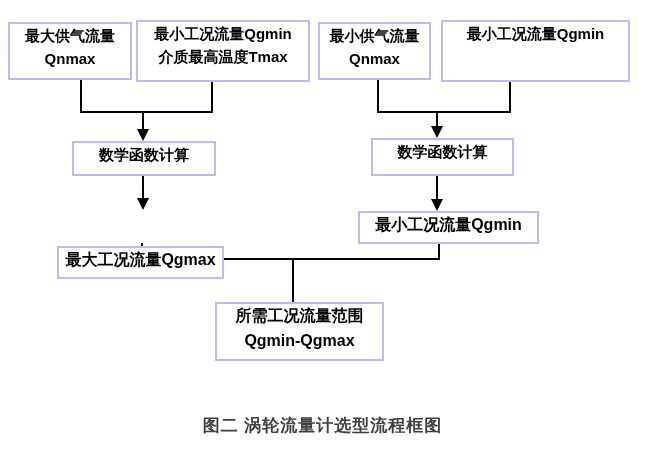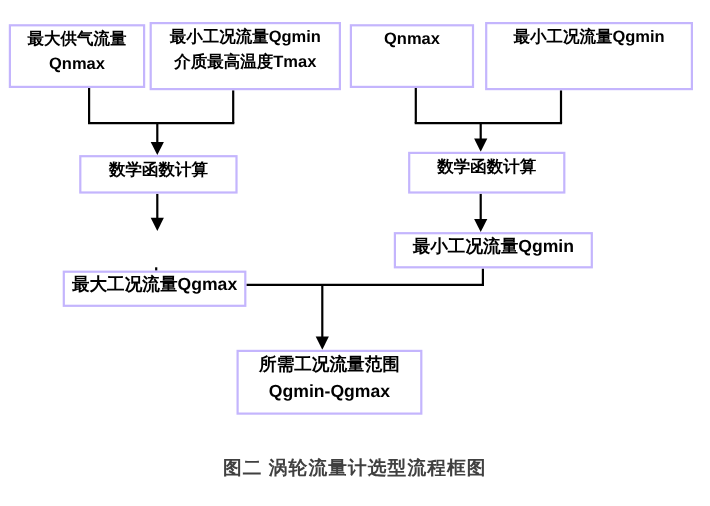--- a/index.html
+++ b/index.html
@@ -50,21 +50,21 @@
   }
   
   #n-qnmax      { left: 8px;   top: 22px;  width: 124px; height: 58px; font-size: 15px; }
   #n-pgmin-tmax { left: 136px; top: 20px;  width: 174px; height: 62px; font-size: 15px; }
   #n-qnmin      { left: 318px; top: 22px;  width: 113px; height: 58px; font-size: 15px; }
   #n-pgmax-tmin { left: 441px; top: 20px;  width: 189px; height: 62px; font-size: 15px; }
   #n-calc-left  { left: 72px;  top: 141px; width: 144px; height: 35px; font-size: 15px; }
   #n-calc-right { left: 371px; top: 138px; width: 143px; height: 38px; font-size: 15px; }
   #n-qgmax      { left: 57px;  top: 210px; width: 167px; height: 33px; font-size: 16px; margin-top: 36px; }
   #n-qgmin      { left: 358px; top: 211px; width: 181px; height: 33px; font-size: 16px; }
-  #n-result     { left: 215px; top: 318px; width: 169px; height: 59px; font-size: 16px; }
+  #n-result     { left: 215px; top: 302px; width: 169px; height: 59px; font-size: 16px; }
   #caption {
     position: absolute;
     left: 0;
     top: 414px;
     width: 645px;
     text-align: center;
     color: #404040;
     font-size: 17px;
     font-weight: bold;
     letter-spacing: 1px;
@@ -117,20 +117,21 @@
     <div class="ln">最大供气流量</div>
     <div class="ln">Qnmax</div>
   </div>
 
   <div class="node" id="n-pgmin-tmax">
     <div class="ln">最小工况流量Qgmin</div>
     <div class="ln">介质最高温度Tmax</div>
   </div>
 
   <div class="node" id="n-qnmin">
+    <div class="ln">最小供气流量</div>
     <div class="ln">Qnmax</div>
   </div>
 
   <div class="node" id="n-pgmax-tmin">
     <div class="ln">最小工况流量Qgmin</div>
   </div>
 
   <div class="node" id="n-calc-left">
     <div class="ln">数学函数计算</div>
   </div>

